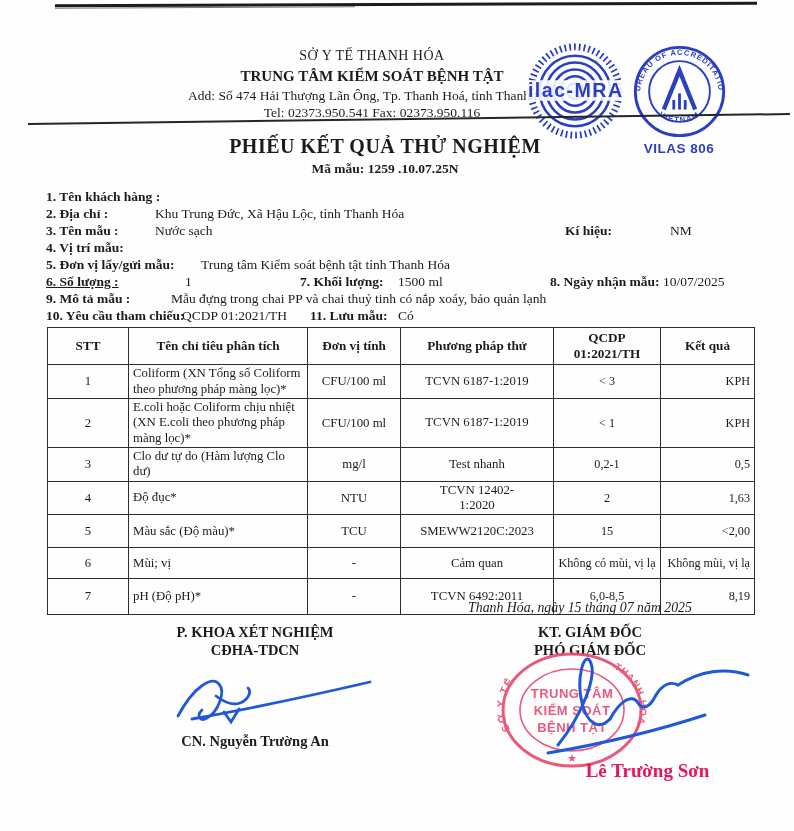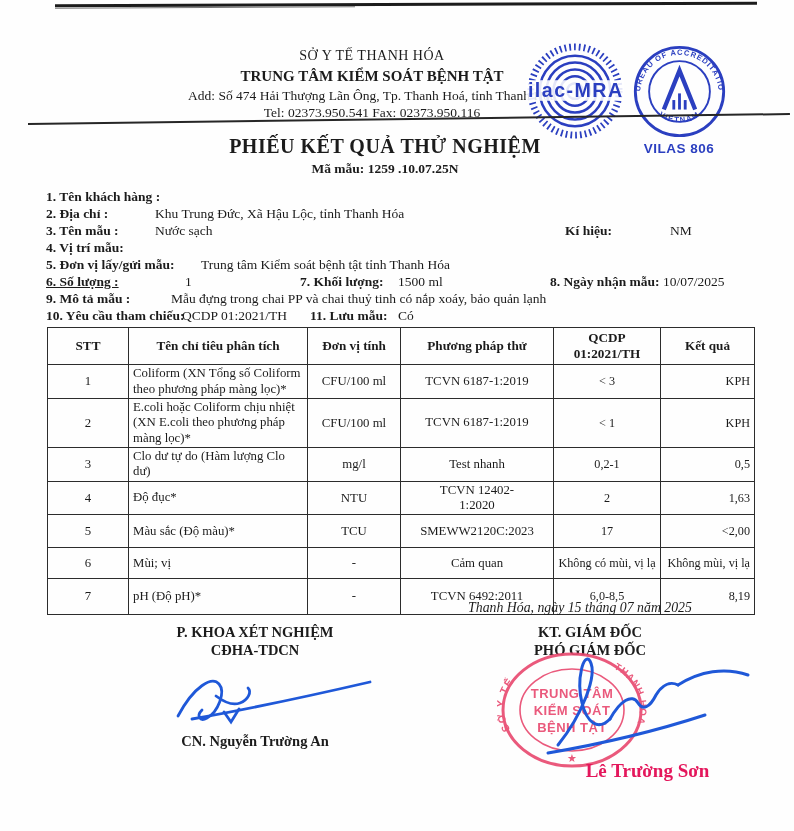--- a/index.html
+++ b/index.html
@@ -178,21 +178,21 @@
       <td class="method">TCVN 12402-
 1:2020</td>
       <td class="lim">2</td>
       <td class="res">1,63</td>
     </tr>
     <tr style="height:33px;">
       <td class="cc">5</td>
       <td class="name">Màu sắc (Độ màu)*</td>
       <td class="cc">TCU</td>
       <td class="method">SMEWW2120C:2023</td>
-      <td class="lim">17</td>
+      <td class="lim">15</td>
       <td class="res">&lt;2,00</td>
     </tr>
     <tr style="height:31px;">
       <td class="cc">6</td>
       <td class="name">Mùi; vị</td>
       <td class="cc">-</td>
       <td class="method">Cảm quan</td>
       <td class="lim">Không có mùi, vị lạ</td>
       <td class="res">Không mùi, vị lạ</td>
     </tr>

